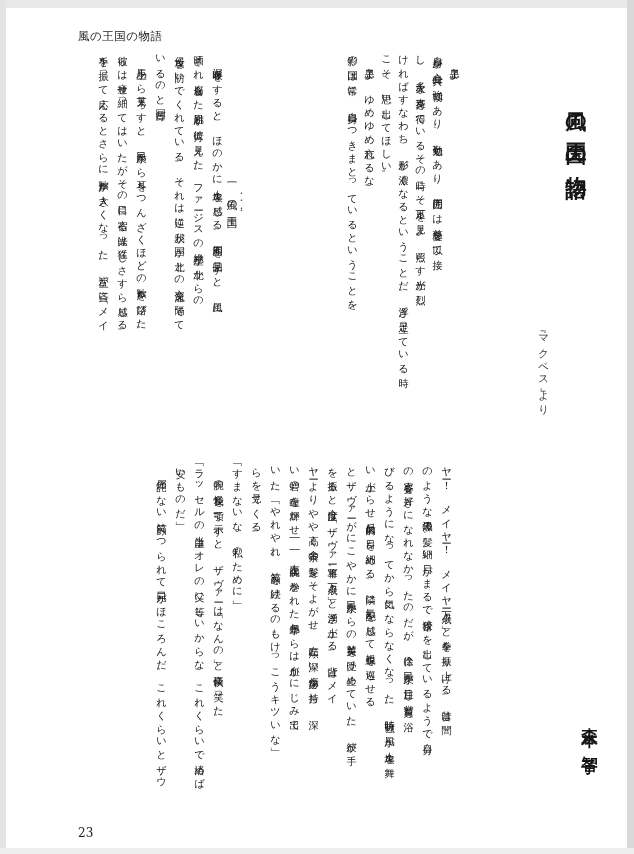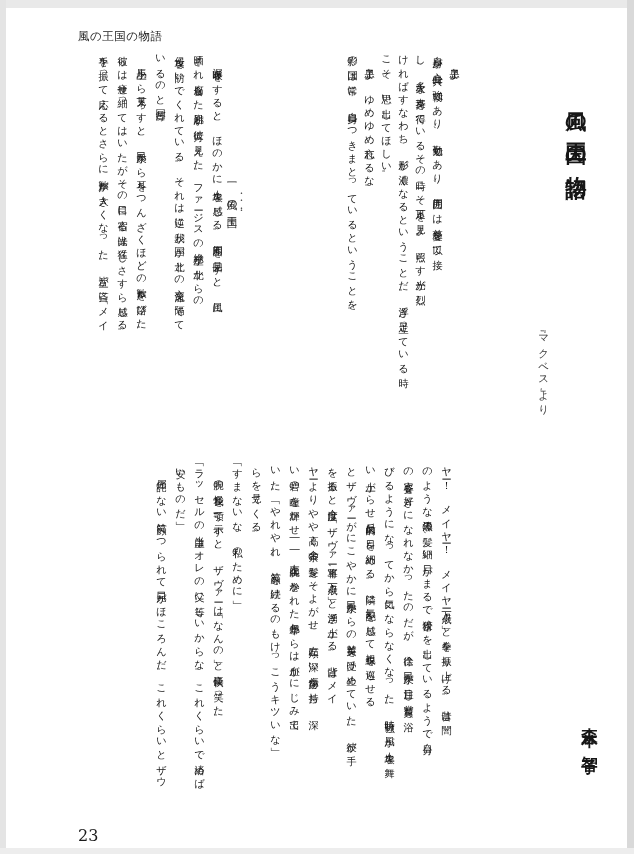--- a/index.html
+++ b/index.html
@@ -66,21 +66,21 @@
     letter-spacing: 0.5px;
     color: #1b1b1b;
     white-space: nowrap;
   }
 
   
   #folio {
     position: absolute;
     left: 72px;
     top: 818px;
-    font-size: 16px;
+    font-size: 12px;
     color: #1b1b1b;
     font-family: "DejaVu Serif", "Liberation Serif", serif;
   }
 
   
   .vcol {
     position: absolute;
     writing-mode: vertical-rl;
     -webkit-writing-mode: vertical-rl;
     text-orientation: upright;

